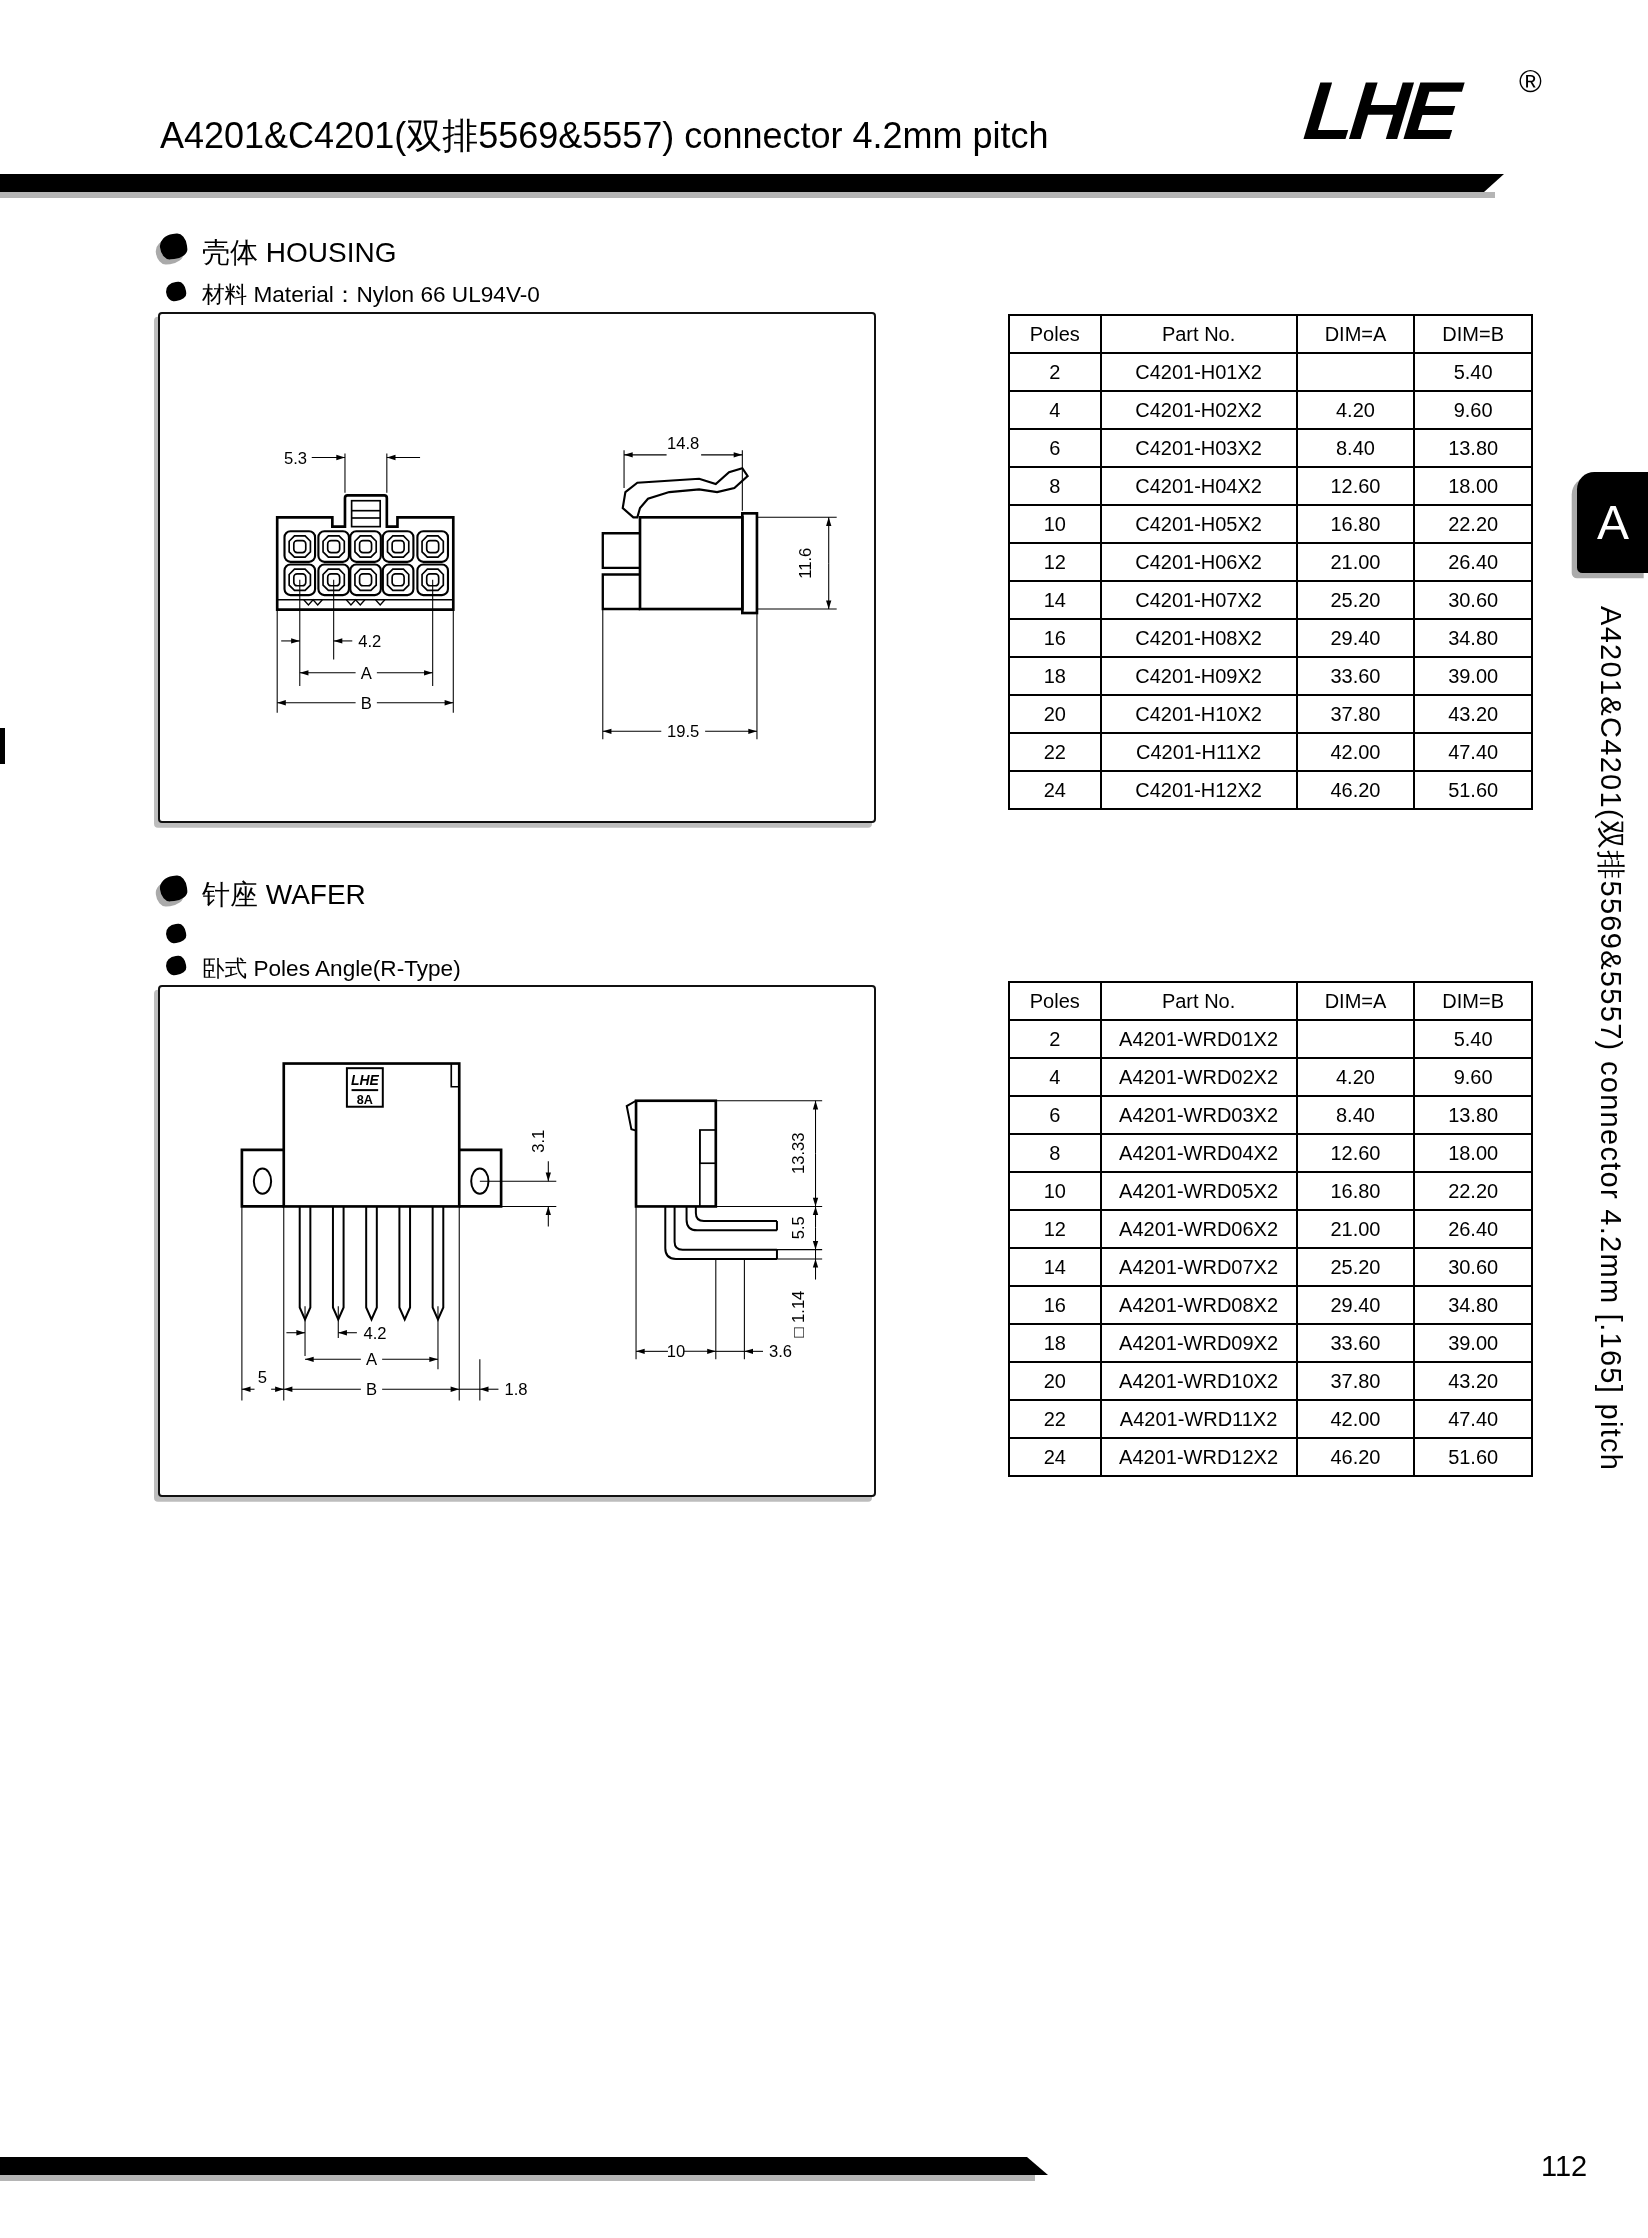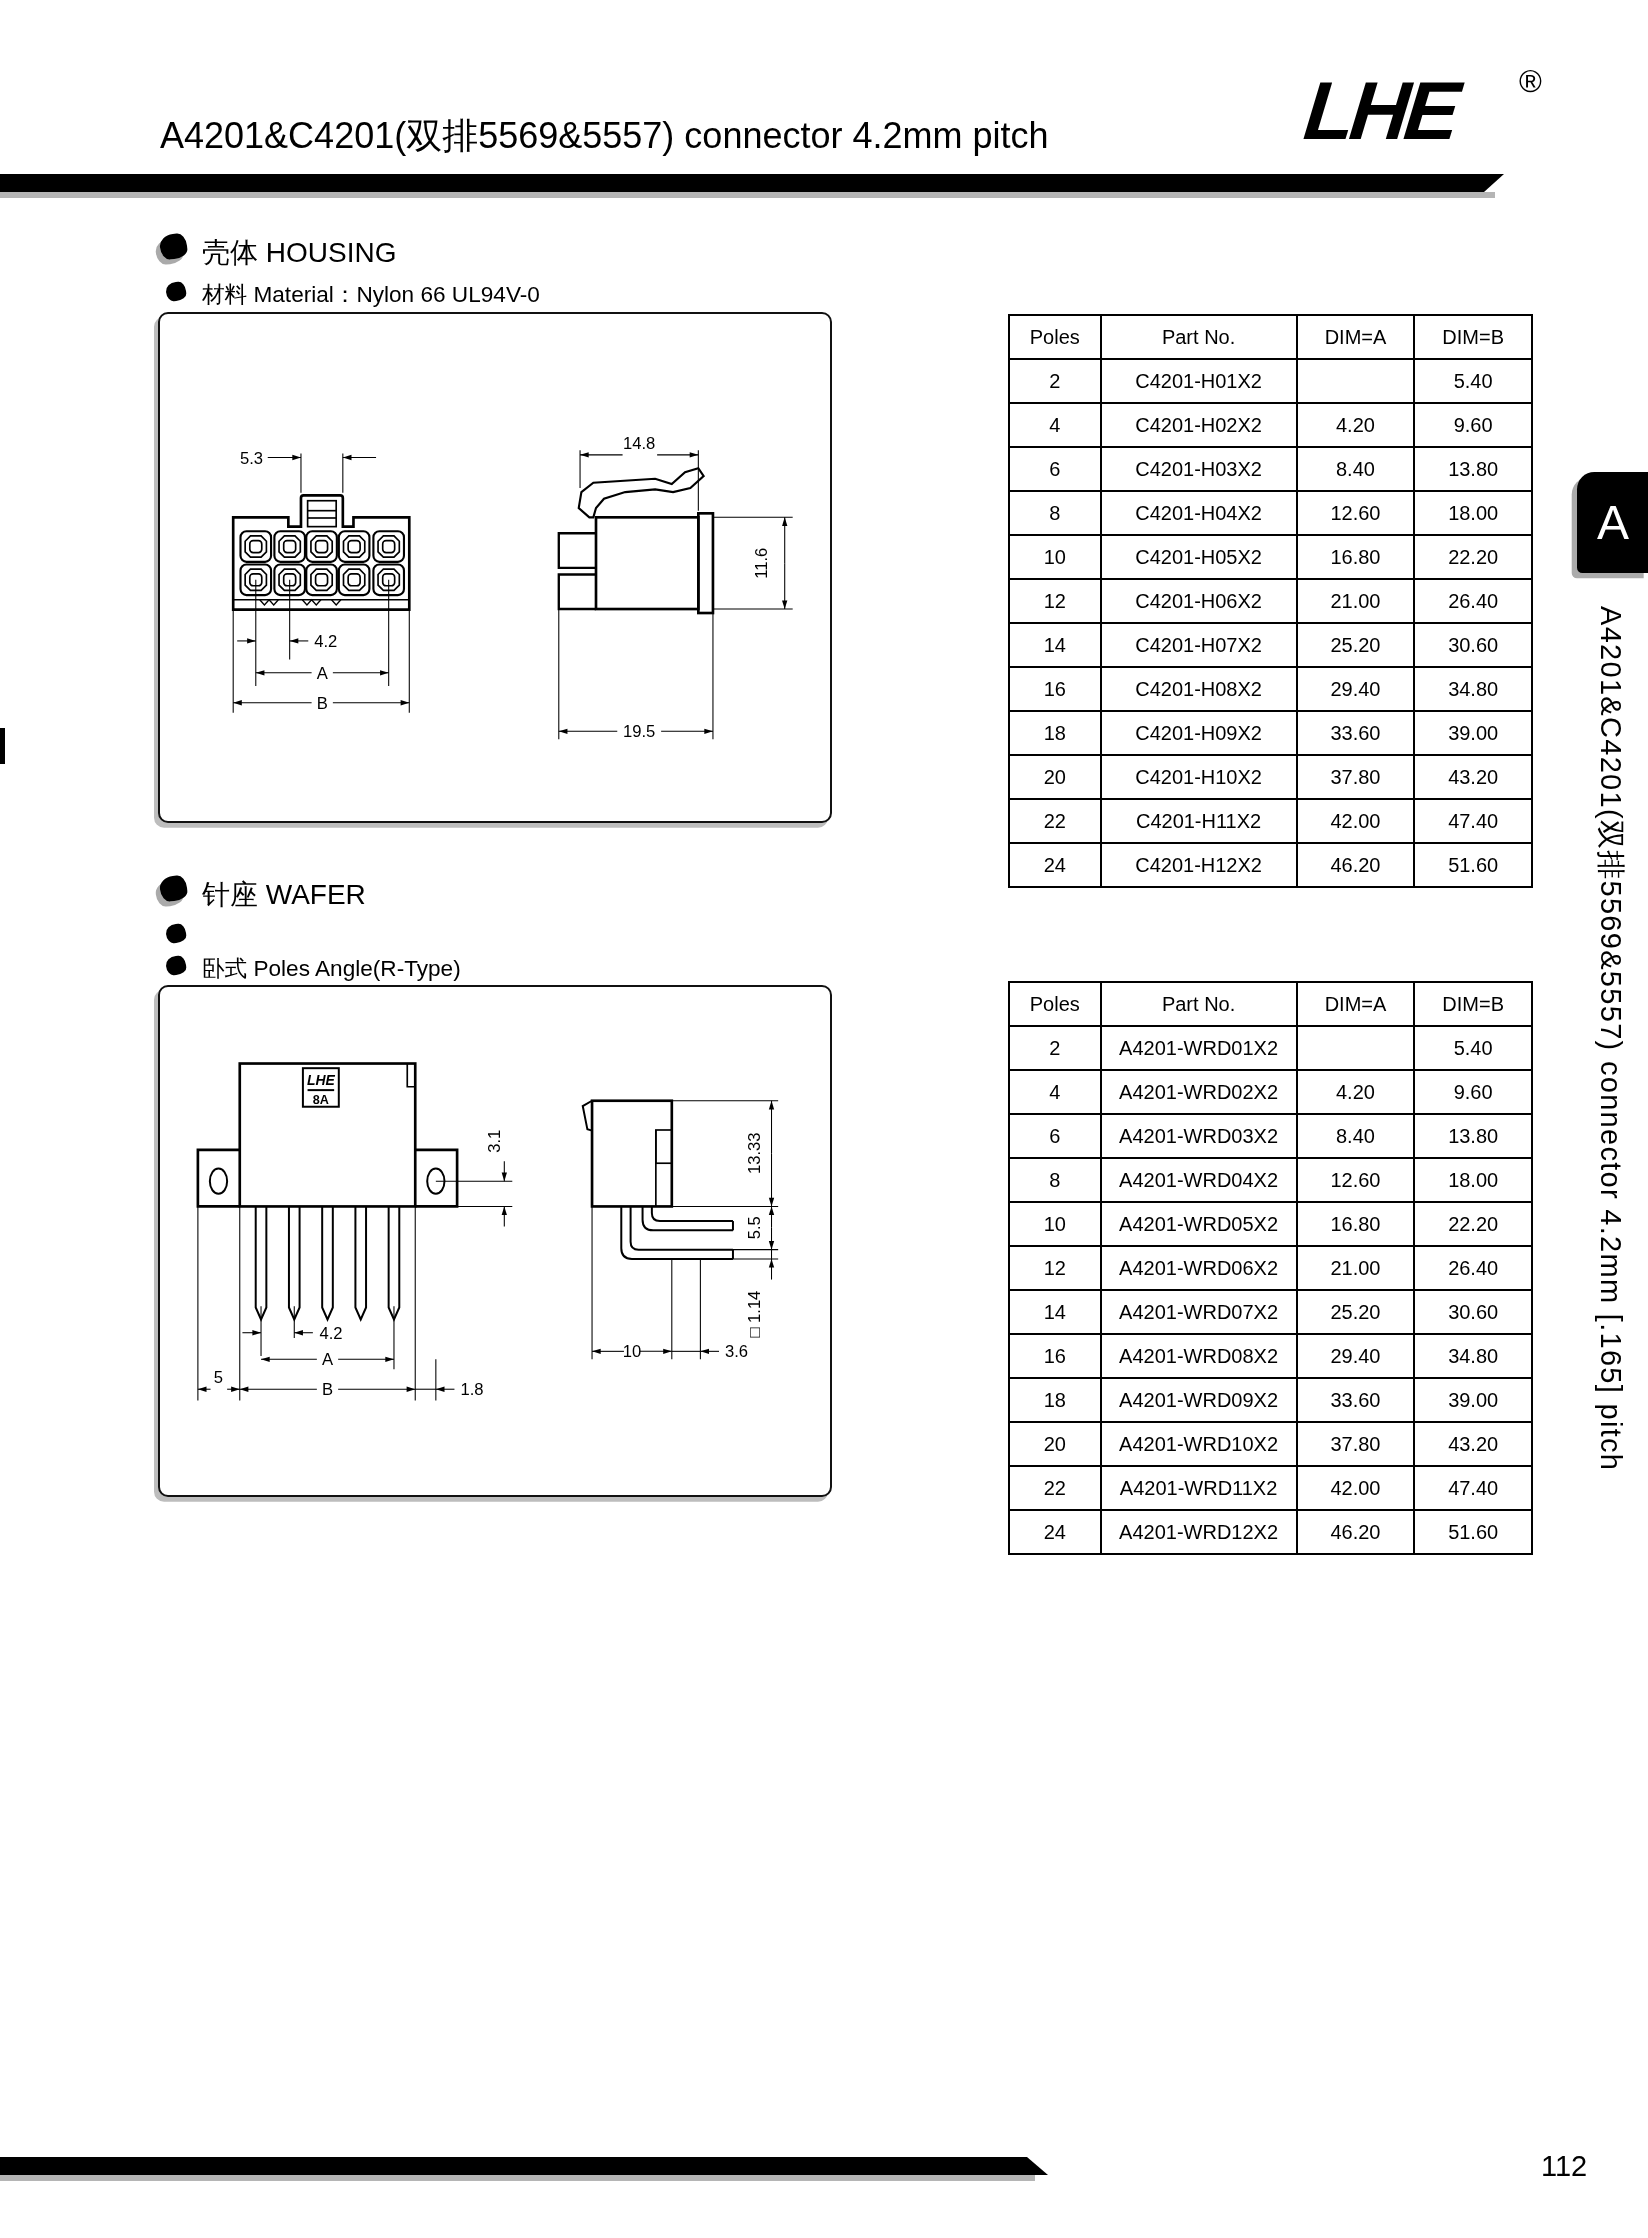--- a/index.html
+++ b/index.html
@@ -18,30 +18,30 @@
   #header-bar-shadow{left:0;top:192px;width:1495px;height:6px;background:#b5b5b5;}
 
   
   .bullet{background:#000;border-radius:62% 40% 62% 40% / 55% 62% 40% 62%;transform:rotate(-6deg);}
   .bullet.big{width:26.6px;height:25px;box-shadow:-4.7px 4.7px 0 #aaaaaa;}
   .bullet.small{width:20px;height:18.6px;}
   .sec-heading{font-size:28px;white-space:nowrap;}
   .sec-sub{font-size:22.6px;white-space:nowrap;}
 
   
-  .frame{border:2px solid #111;border-radius:10px;background:#fff;box-shadow:-4px 4.7px 0 #bdbdbd;}
+  .frame{border:2px solid #111;border-radius:4px;background:#fff;box-shadow:-4px 4.7px 0 #bdbdbd;padding-left:44px;}
   svg text{font-family:"Liberation Sans", sans-serif;font-size:25px;fill:#000;}
   svg .ln{stroke:#000;fill:none;}
 
   
   table.spec{border-collapse:collapse;table-layout:fixed;width:525px;
              font-size:20px;text-align:center;}
   table.spec,table.spec th,table.spec td{border:2px solid #000;}
   table.spec th{font-weight:normal;}
-  table.spec tr{height:44px;}
+  table.spec tr{height:38px;}
   .c0{width:17.5%}.c1{width:37.5%}.c2{width:22.5%}.c3{width:22.5%}
 
   
   #side-tab{left:1577px;top:472px;width:72px;height:101px;background:#000;
             border-radius:17.3px 0 0 5.3px;box-shadow:-5.3px 5.3px 0 #ababab;
             display:flex;align-items:center;justify-content:center;}
   #side-tab span{color:#fff;font-size:48px;}
   #vertical-title{left:1630px;top:606px;width:944px;height:35px;font-size:29px;
       letter-spacing:1.3px;transform-origin:top left;transform:rotate(90deg);white-space:nowrap;}
 

